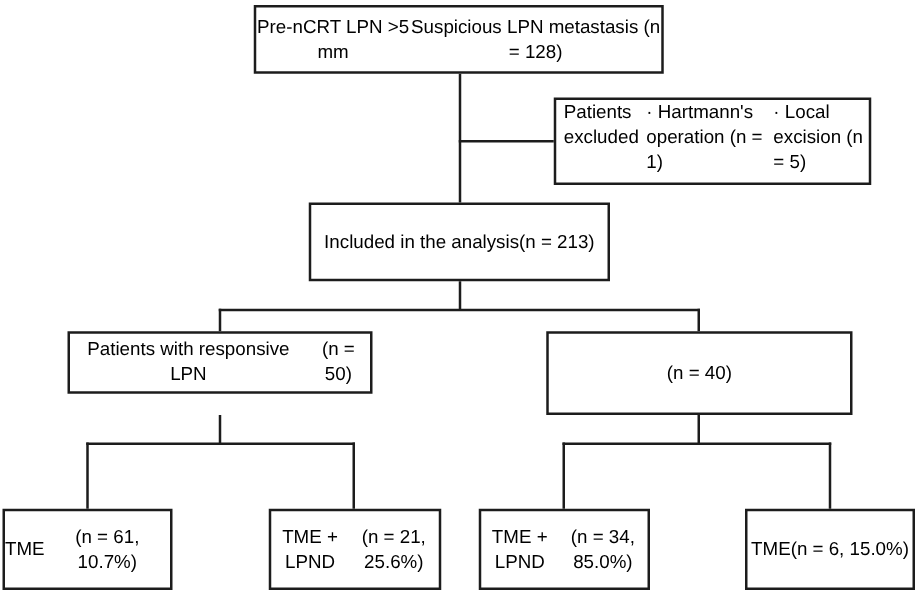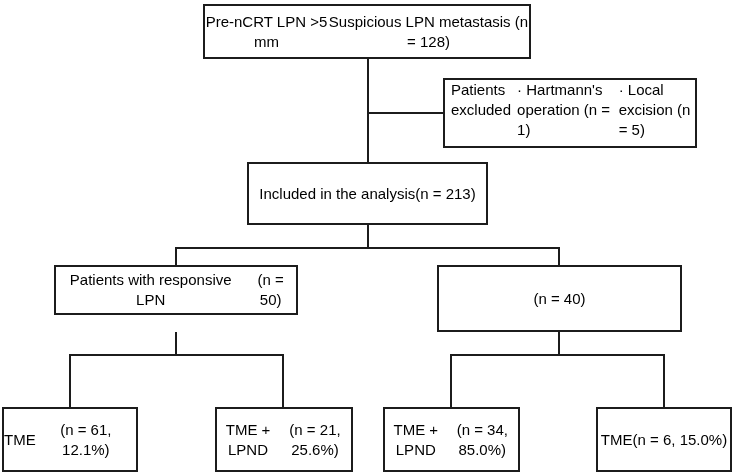--- a/index.html
+++ b/index.html
@@ -92,21 +92,21 @@
     <span>Patients with responsive LPN</span>
     <span>(n = 50)</span>
   </div>
 
   <div class="box" id="box-persistent-lpn">
     <span>(n = 40)</span>
   </div>
 
   <div class="box" id="box-tme-responsive">
     <span>TME</span>
-    <span>(n = 61, 12.1%)</span>
+    <span>(n = 61, 10.7%)</span>
   </div>
 
   <div class="box" id="box-tme-lpnd-responsive">
     <span>TME + LPND</span>
     <span>(n = 21, 25.6%)</span>
   </div>
 
   <div class="box" id="box-tme-lpnd-persistent">
     <span>TME + LPND</span>
     <span>(n = 34, 85.0%)</span>

